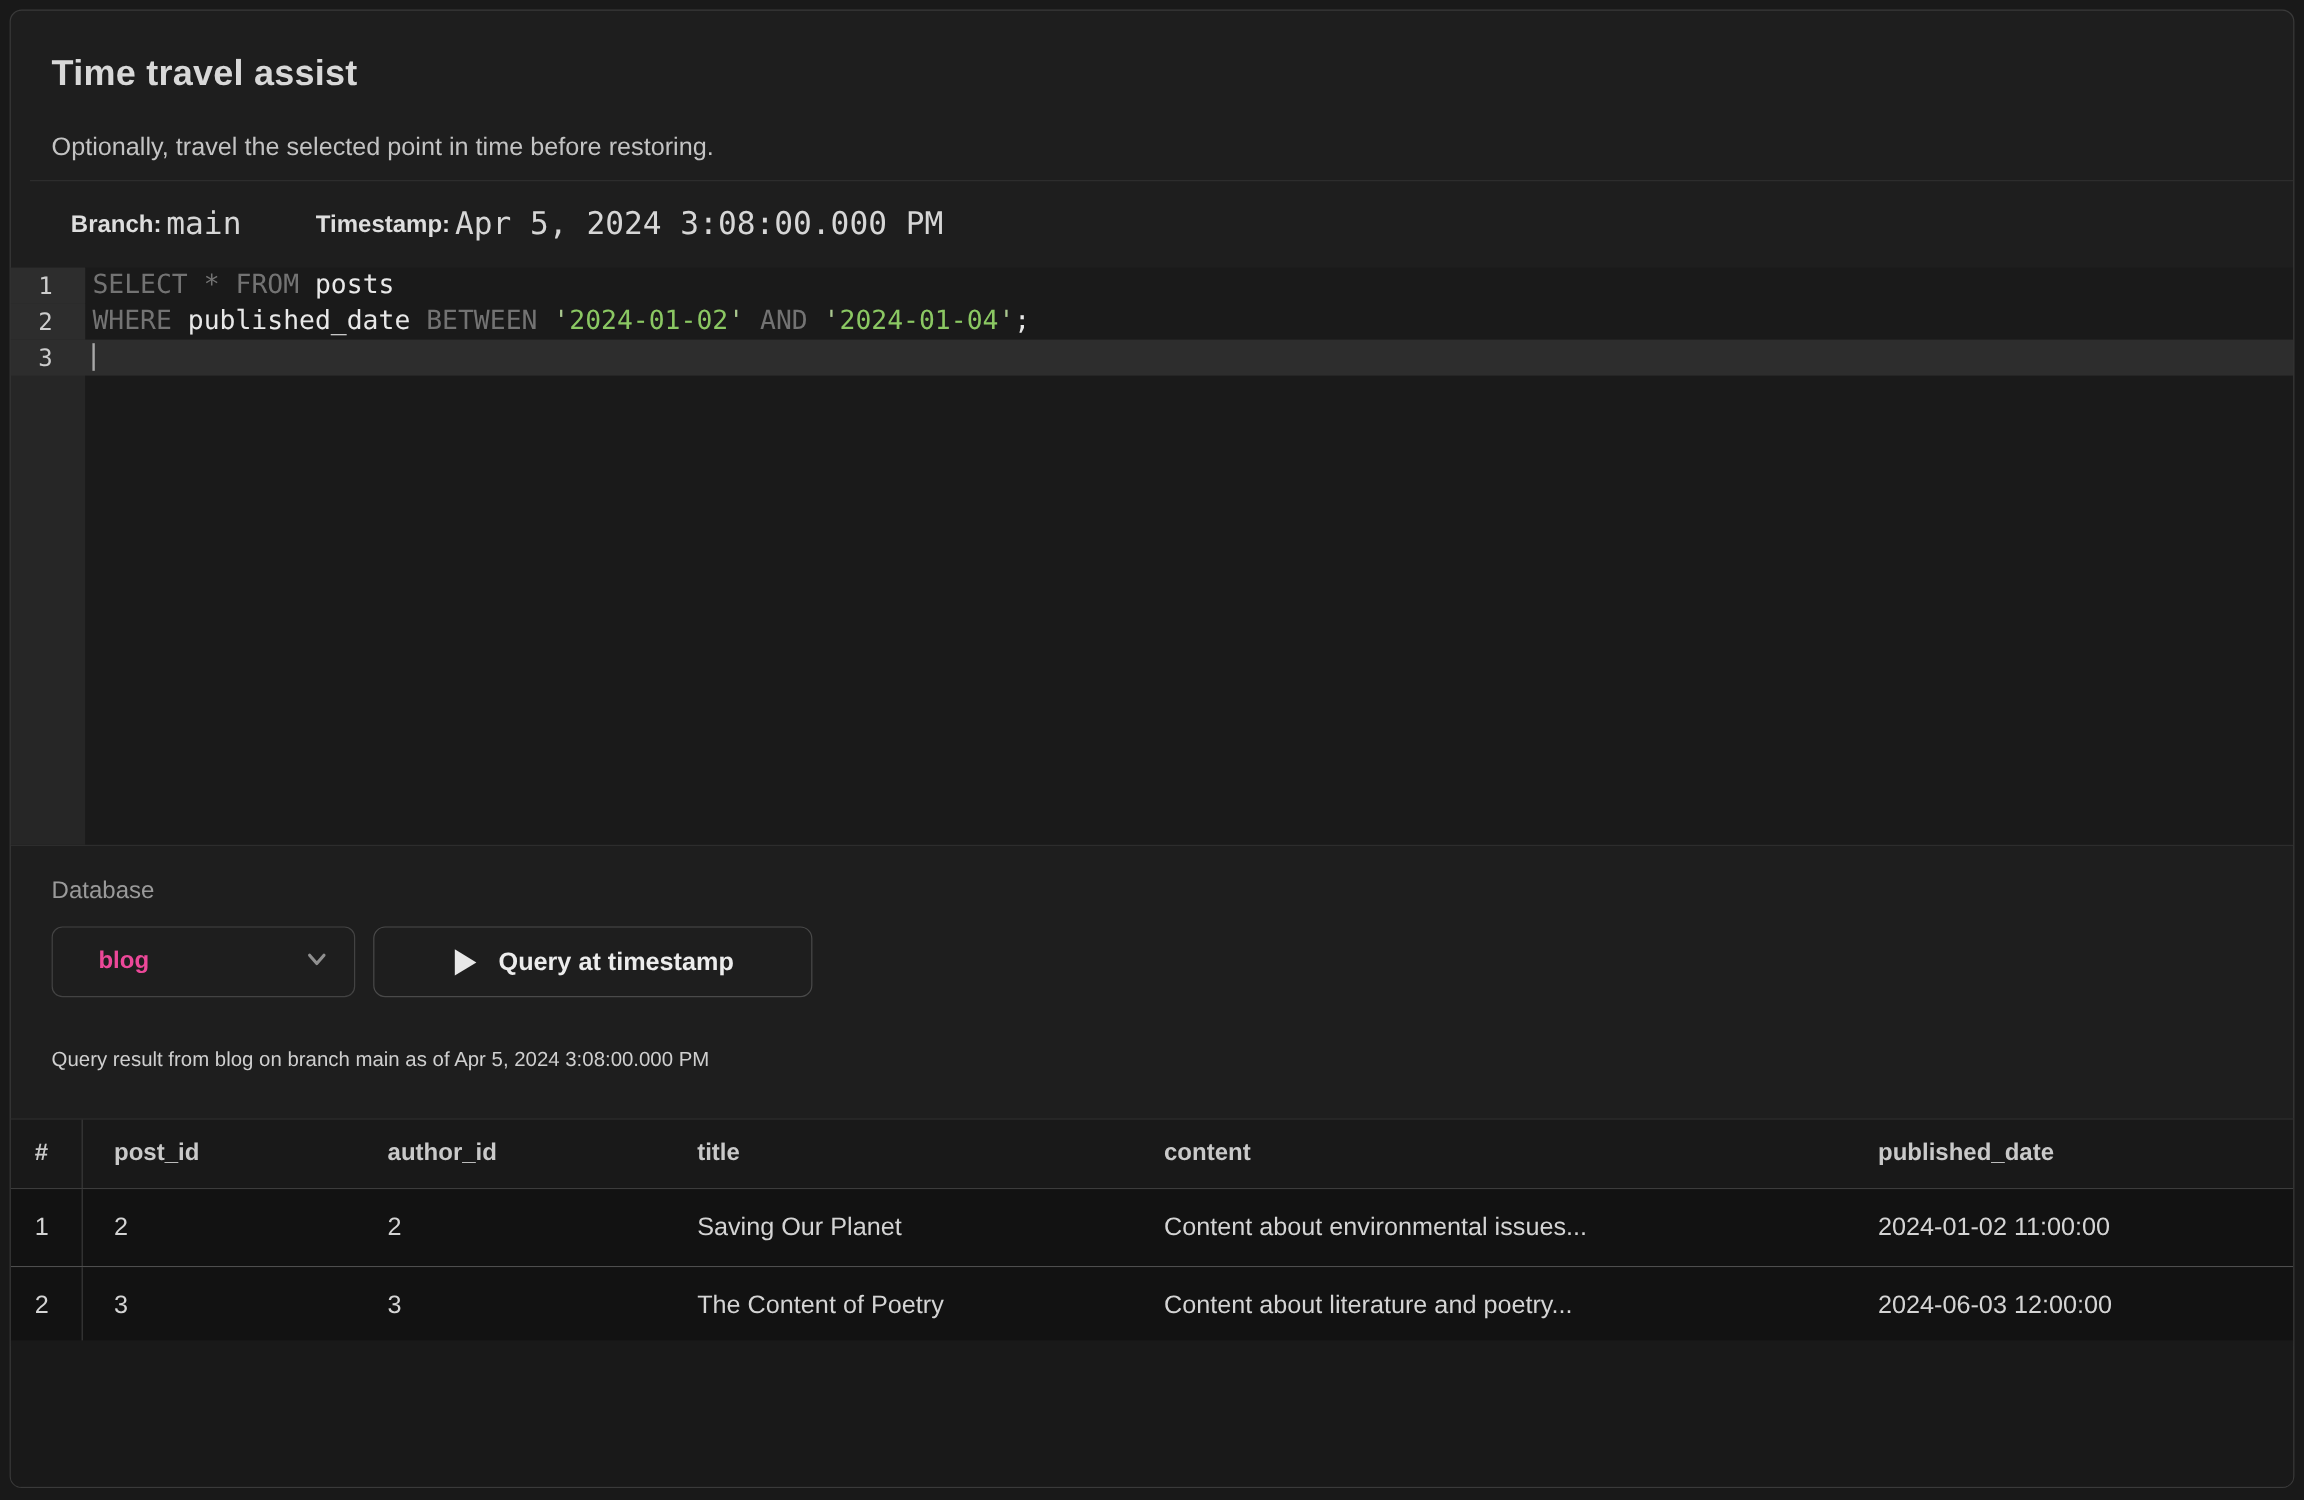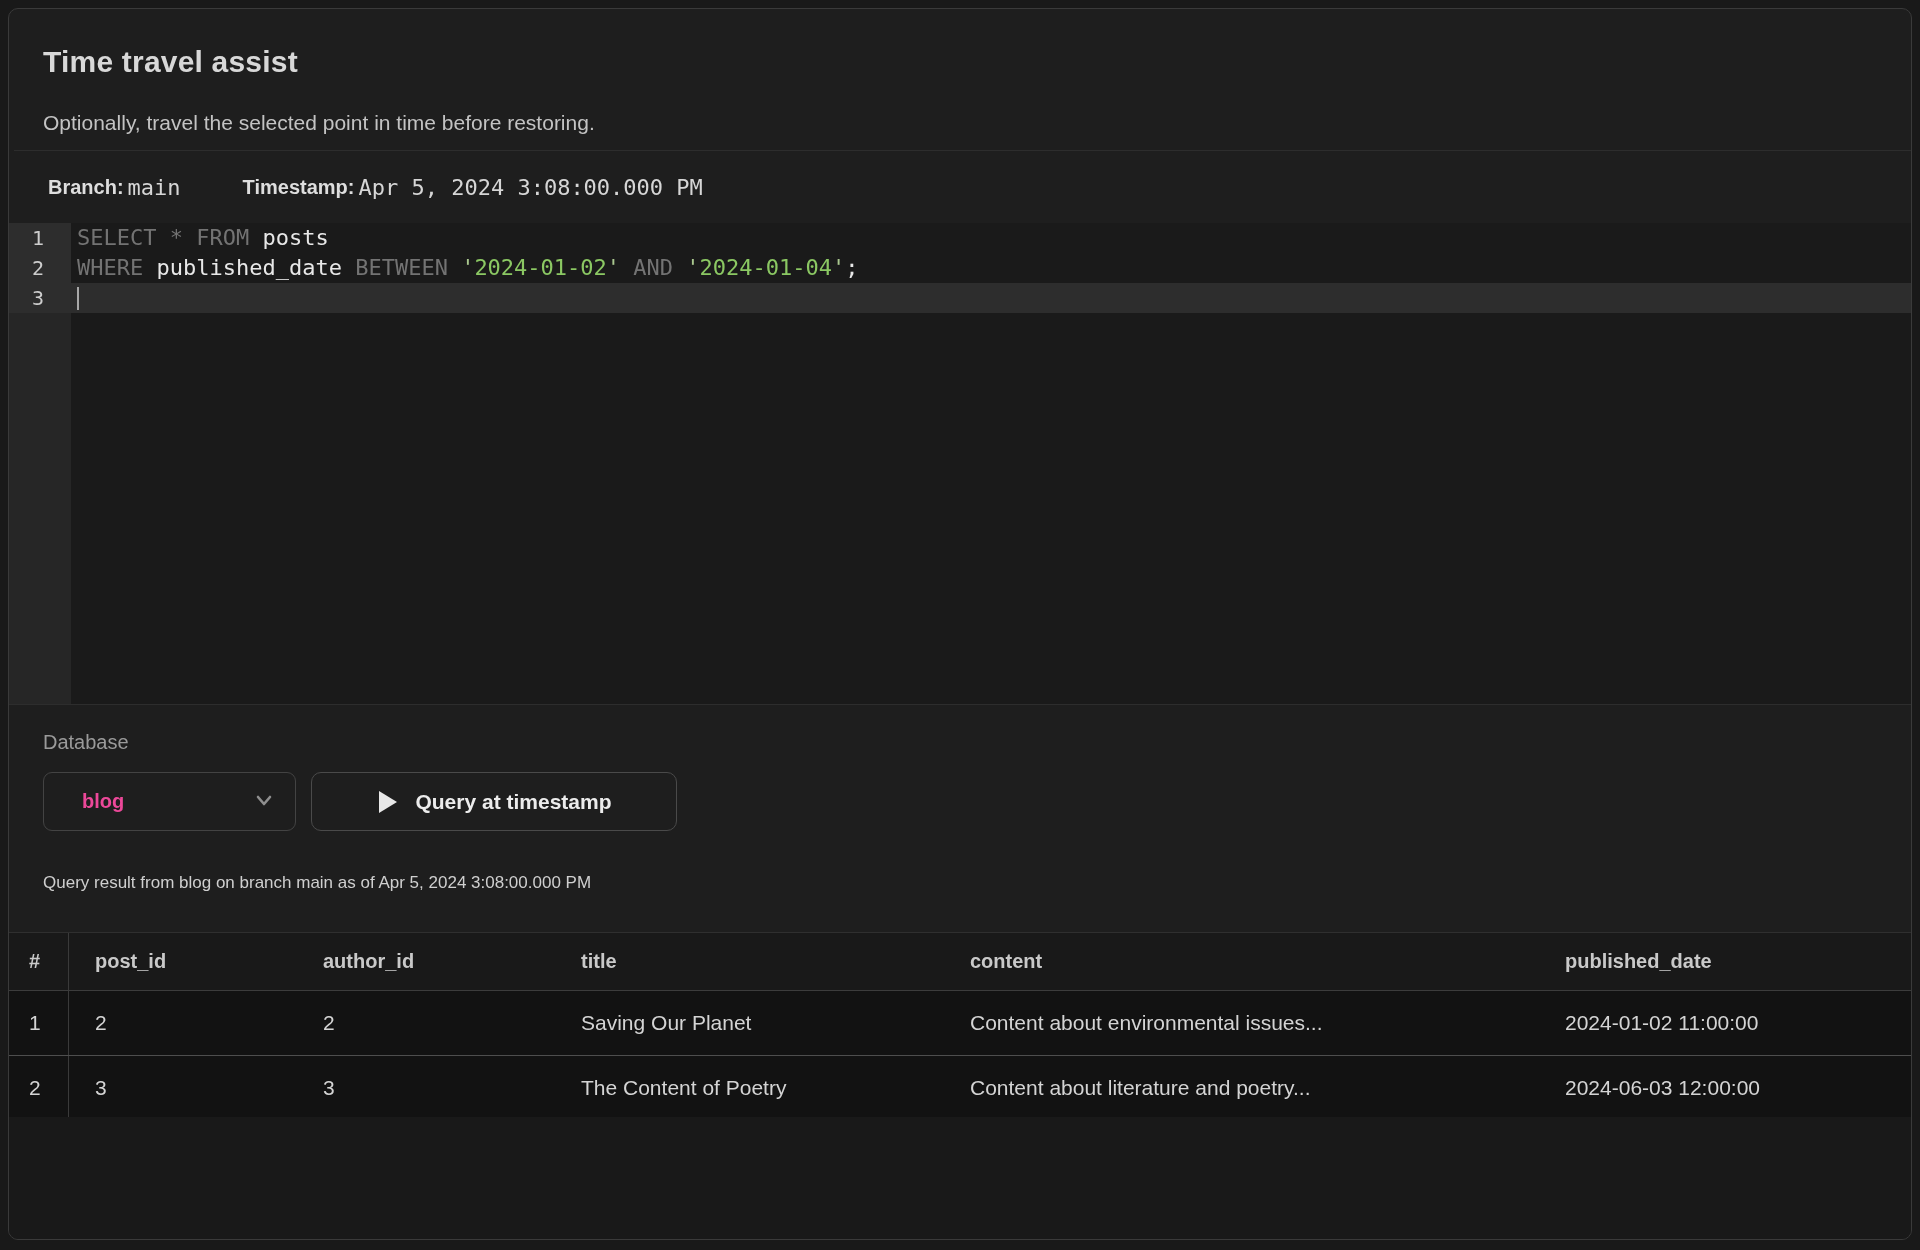--- a/index.html
+++ b/index.html
@@ -6,24 +6,24 @@
             font-family:"Liberation Sans",sans-serif;}
   .panel{position:absolute;left:8px;top:8px;width:1904px;height:1232px;background:#1e1e1e;
          border:1px solid #3a3a3a;border-radius:10px;overflow:hidden;box-sizing:border-box;}
 
   
   .sec-header{position:absolute;top:0;left:0;right:0;height:141px;}
   .page-title{position:absolute;left:34px;top:36px;font-size:30px;font-weight:bold;color:#d8d8d8;letter-spacing:.2px;}
   .page-subtitle{position:absolute;left:34px;top:102px;font-size:21px;color:#c3c3c3;}
 
   
-  .meta-bar{position:absolute;top:141px;left:5px;right:0;height:73px;border-top:1px solid #2d2d2d;
+  .meta-bar{position:absolute;top:141px;left:16px;right:0;height:73px;border-top:1px solid #2d2d2d;
             display:flex;align-items:center;padding-left:34px;box-sizing:border-box;}
   .meta-label{font-size:20px;font-weight:bold;color:#dedede;}
-  .meta-value{font-family:"DejaVu Sans Mono",monospace;font-size:22px;color:#d6d6d6;margin-left:4px;}
+  .meta-value{font-family:"DejaVu Sans Mono",monospace;font-size:26px;color:#d6d6d6;margin-left:4px;}
   .meta-gap{width:62px;}
 
   
   .editor{position:absolute;top:214px;left:0;right:0;height:481px;background:#1a1a1a;}
   .gutter-strip{position:absolute;left:0;top:0;bottom:0;width:62px;background:#262626;}
   .code-lines{position:relative;}
   .code-line{display:flex;height:30px;line-height:30px;font-family:"DejaVu Sans Mono",monospace;font-size:22px;}
   .code-line.active{background:#2d2d2d;}
   .gutter-cell{width:62px;min-width:62px;padding-right:27px;box-sizing:border-box;text-align:right;
                color:#cdcdcd;font-size:20px;background:#2d2d2d;}

